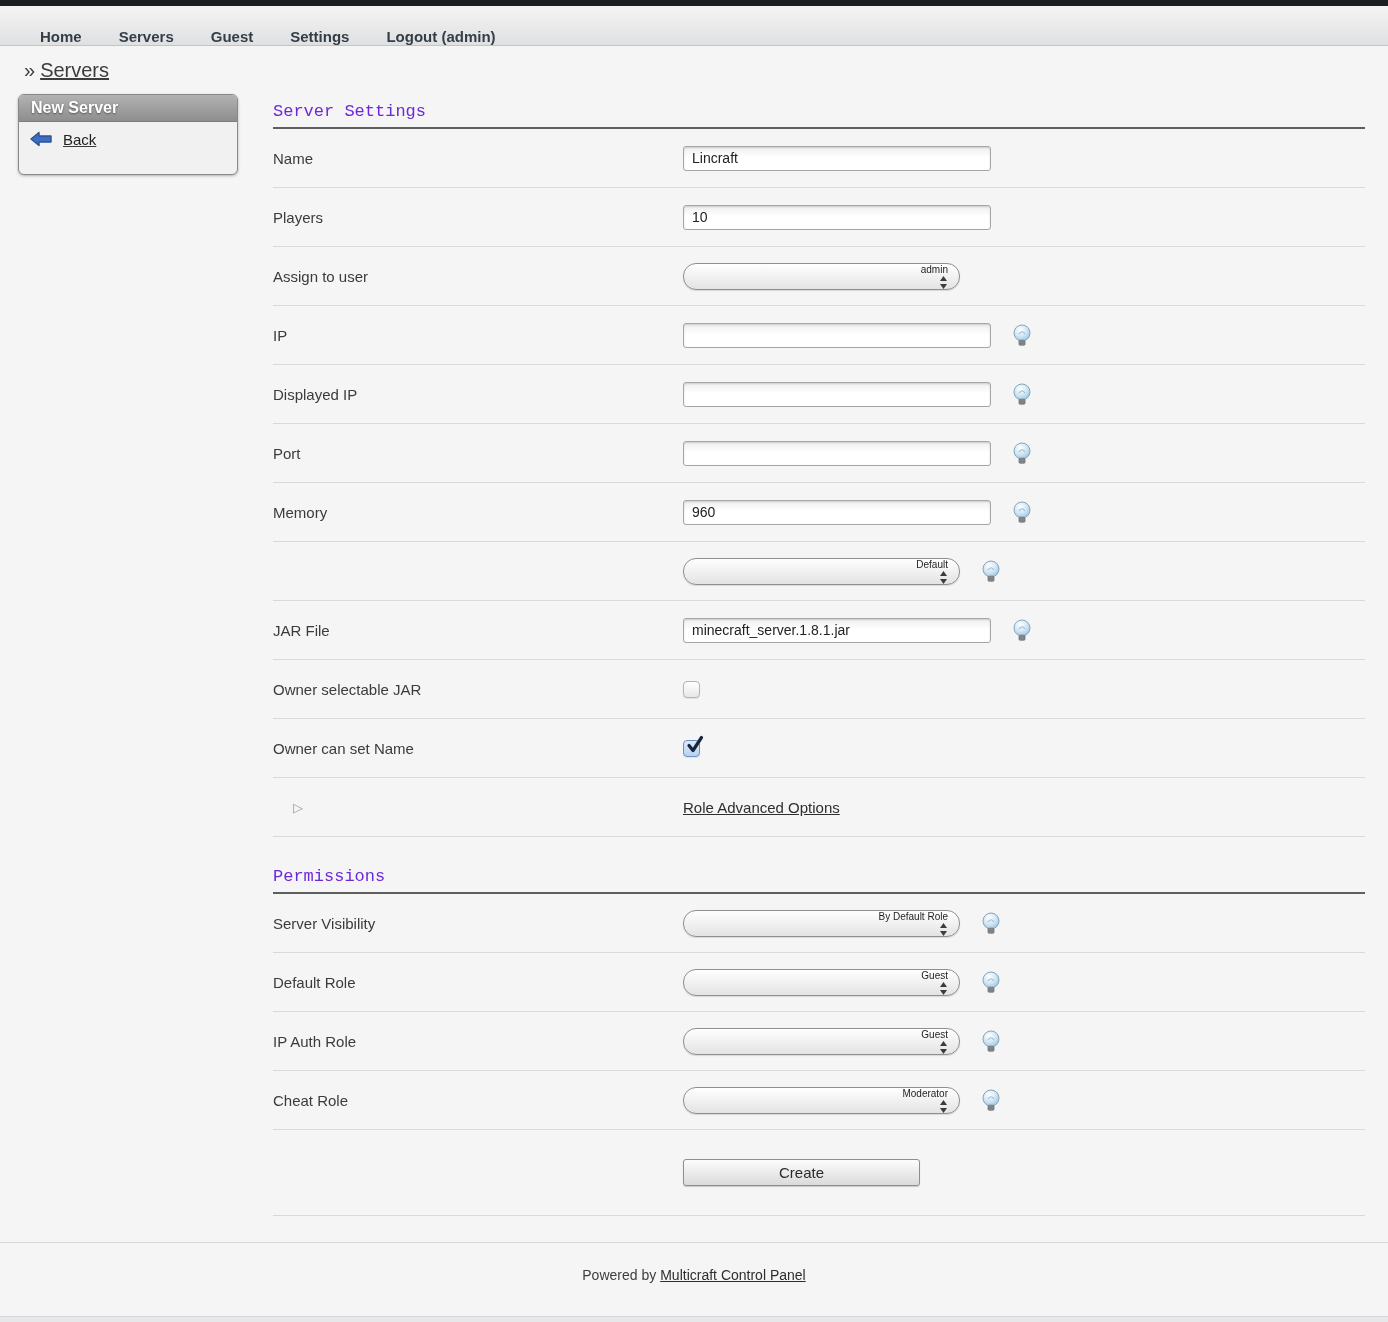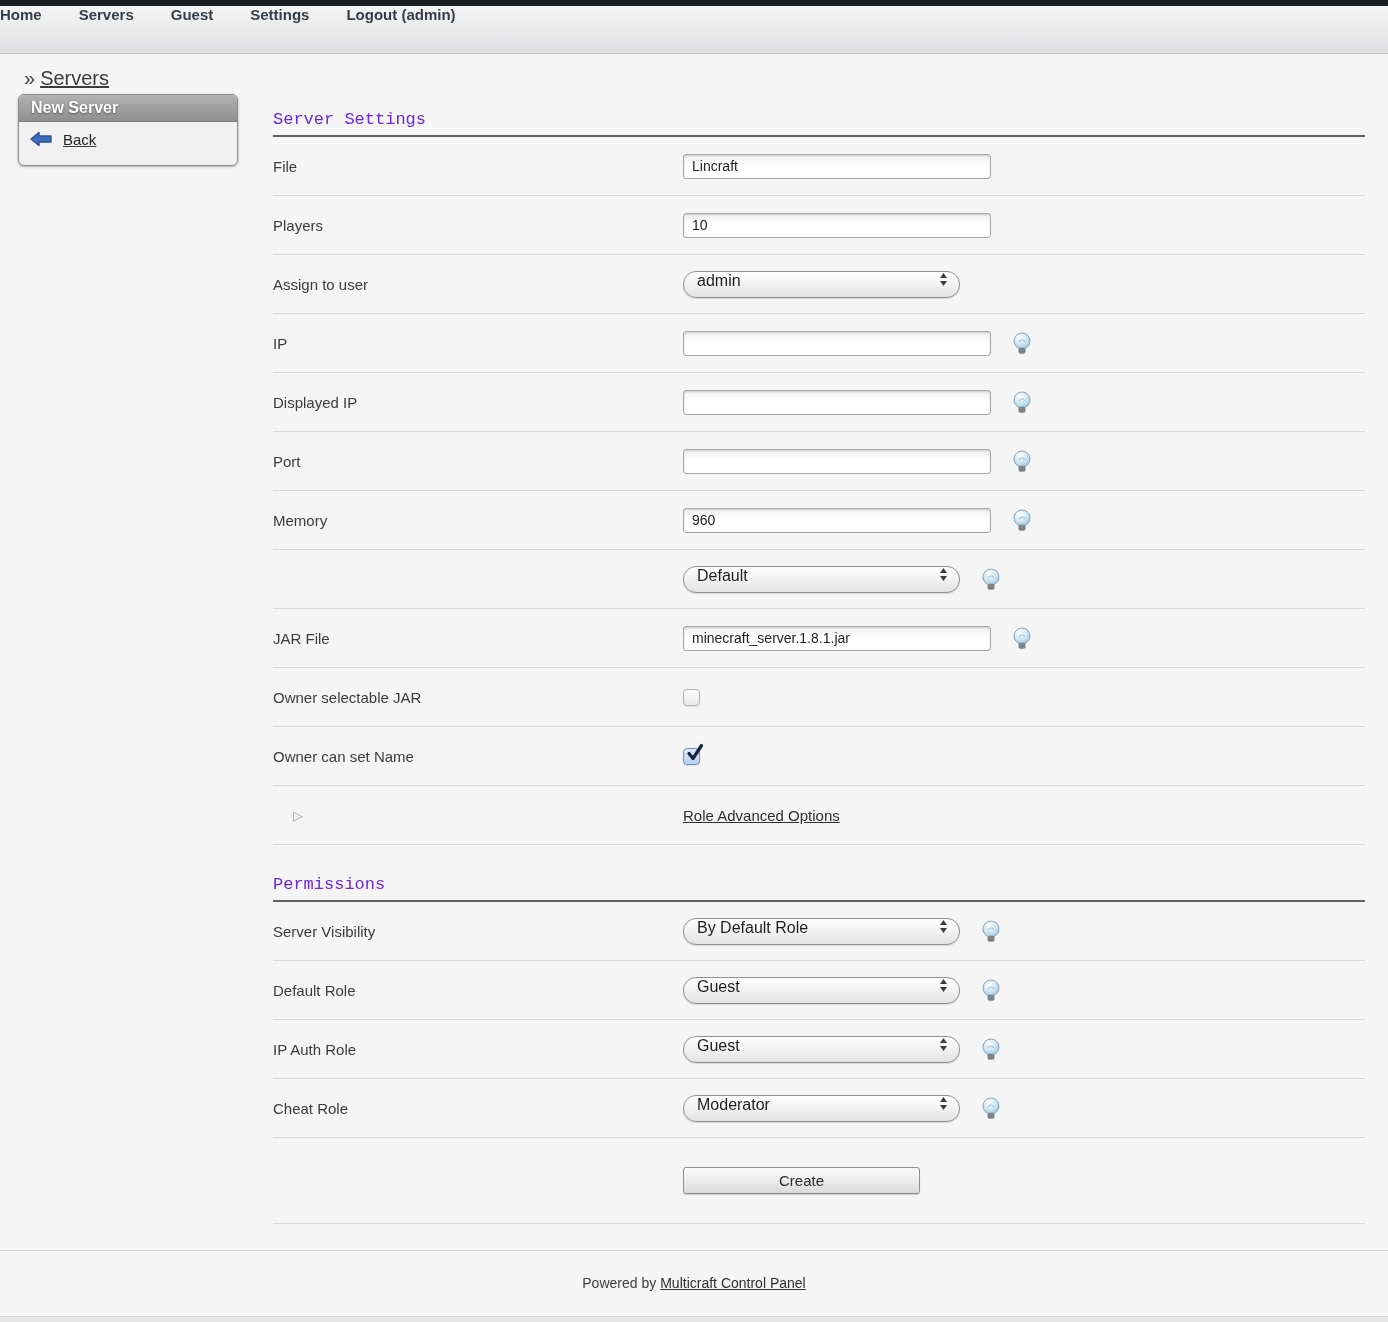--- a/index.html
+++ b/index.html
@@ -9,25 +9,25 @@
     position: relative;
     background: #f5f5f6;
     font-family: "Liberation Sans", sans-serif;
     color: #3b3b3b;
     overflow: hidden;
   }
 
   
   .top-strip { height: 6px; background: #1b1f24; }
   .navbar {
-    height: 48px;
+    height: 40px;
     background: linear-gradient(#f4f4f4, #dfe0e2);
     border-bottom: 1px solid #c2c4c6;
-    display: flex; align-items: flex-start;
-    gap: 37px;
+    display: flex; align-items: flex-end;
+    padding-left: 40px; gap: 37px;
   }
   .nav-item {
     font-weight: bold; font-size: 15px; color: #353d46;
     cursor: pointer; white-space: nowrap;
   }
 
   
   .breadcrumb { margin: 13px 0 0 24px; font-size: 20px; color: #3c3c3c; }
   .breadcrumb .crumb-link { text-decoration: underline; cursor: pointer; margin-left: 5px; color: #3c3c3c; }
 
@@ -38,21 +38,21 @@
     background: #f1f1f1;
     box-shadow: 0 1px 3px rgba(0,0,0,.28);
   }
   .sidebar-header {
     background: linear-gradient(#b2b2b2, #8e8e8e);
     border-bottom: 1px solid #7d7d7d;
     color: #fff; font-weight: bold; font-size: 16px;
     padding: 4px 12px; border-radius: 5px 5px 0 0;
     text-shadow: 0 1px 2px rgba(0,0,0,.45);
   }
-  .sidebar-body { padding: 8px 10px 17px; border-radius: 0 0 5px 5px; text-decoration: underline; }
+  .sidebar-body { padding: 8px 10px 26px; border-radius: 0 0 5px 5px; text-decoration: underline; }
   .back-item { display: flex; align-items: center; gap: 10px; font-size: 15px; color: #222; cursor: pointer; }
 
   
   .main { margin-left: 273px; width: 1092px; padding-bottom: 26px; }
   .section-title { font-size: 17px; color: #6d28d9; padding: 20px 0 6px; font-family: Liberation Mono, monospace; }
   .section + .section .section-title { padding-top: 30px; }
   .section-rule { border-top: 2px solid #5f5f5f; }
   .form-row {
     display: flex; align-items: center;
     min-height: 59px;
@@ -70,23 +70,23 @@
     font-size: 14px; color: #222;
     font-family: "Liberation Sans", sans-serif;
     outline: none;
   }
 
   .select {
     width: 277px; height: 27px;
     border: 1px solid #8f8f8f; border-radius: 13px;
     background: linear-gradient(#ffffff, #e3e3e3);
     box-shadow: 0 1px 1px rgba(0,0,0,.12);
-    display: flex; align-items: flex-start; justify-content: space-between;
+    display: flex; align-items: flex-end; justify-content: space-between;
     padding: 0 11px 0 13px;
-    font-size: 16px; color: #1e1e1e; cursor: pointer;
+    font-size: 10px; color: #1e1e1e; cursor: pointer; flex-direction: column;
   }
 
   .checkbox {
     width: 17px; height: 17px;
     border: 1px solid #b3b3b3; border-radius: 4px;
     background: linear-gradient(#ffffff, #e7e7e7);
     box-shadow: 0 1px 1px rgba(0,0,0,.08);
     position: relative; cursor: pointer;
   }
   .checkbox.checked {
@@ -154,21 +154,21 @@
     </div>
   </div>
 </div>
 
 <div class="main" id="main">
     <div class="section">
       <div class="section-title">Server Settings</div>
       <div class="section-rule"></div>
       <div class="form-row">
         <div class="row-label-wrap">
-          <span>File</span>
+          <span>Name</span>
         </div>
         <div class="row-control">
           <input class="text-input" type="text" value="Lincraft" style="">
         </div>
       </div>
       <div class="form-row">
         <div class="row-label-wrap">
           <span>Players</span>
         </div>
         <div class="row-control">

